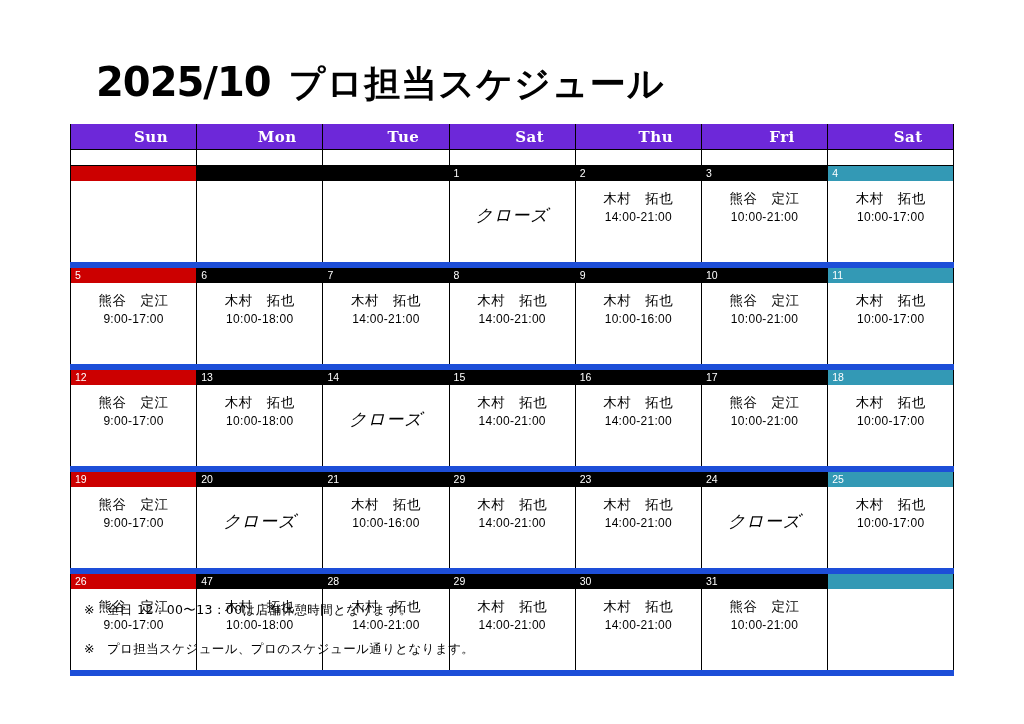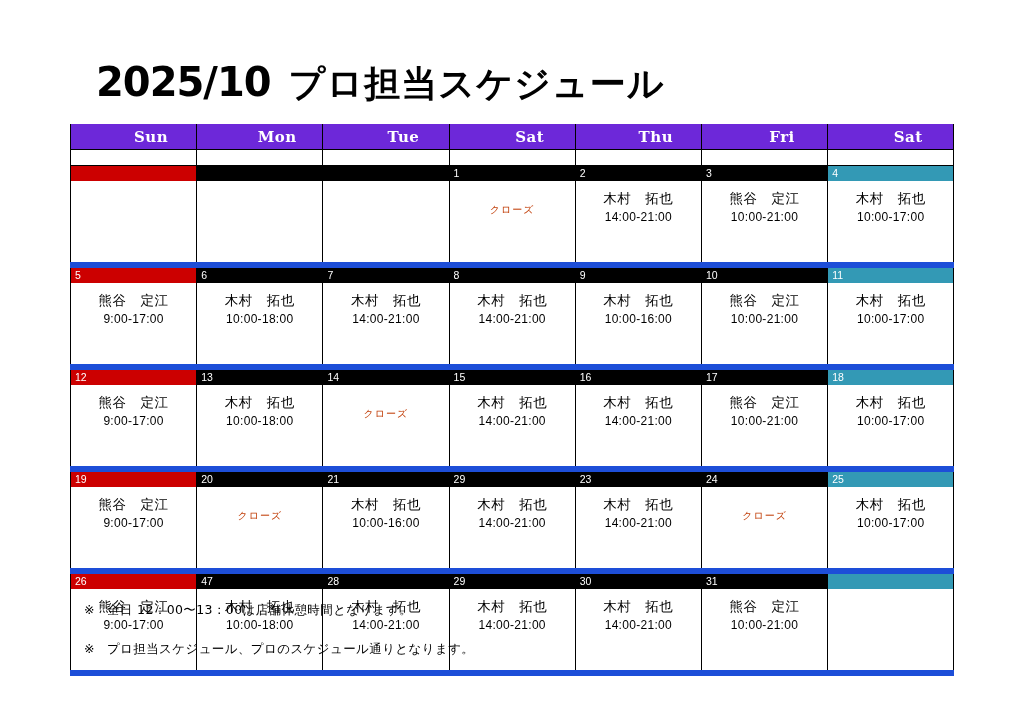--- a/index.html
+++ b/index.html
@@ -135,26 +135,27 @@
     letter-spacing: 0.5px;
     line-height: 1.45;
   }
   .hours {
     font-size: 12px;
     font-family: "Liberation Sans", sans-serif;
     letter-spacing: 0.3px;
     line-height: 1.4;
   }
   .closed {
-    font-size: 10px;
+    font-size: 17px;
     font-family: "DejaVu Sans", sans-serif;
-    color: #c2410c;
+    color: #000000;
     letter-spacing: 1px;
     line-height: 1.45;
     padding-top: 14px;
+    font-style: italic;
   }
 
   
   .notes {
     position: absolute;
     left: 84px;
     top: 602px;
     width: 820px;
   }
   .note {

